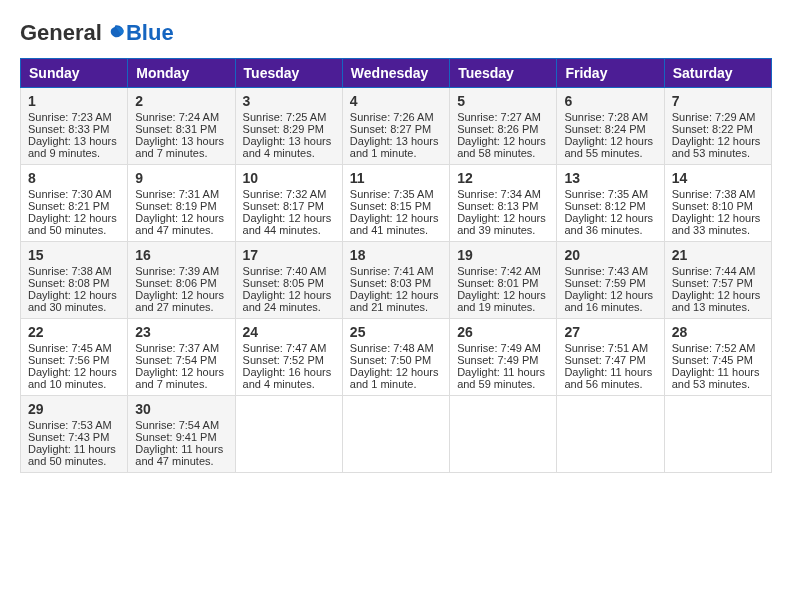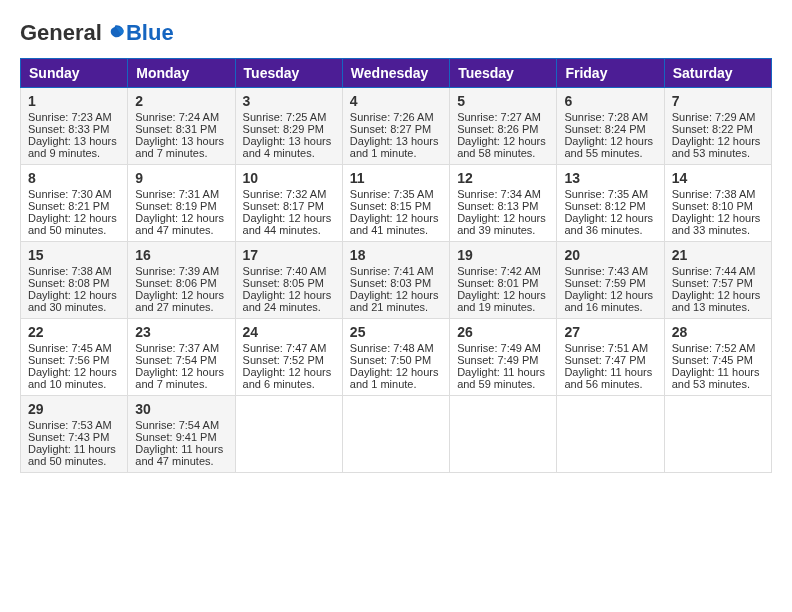--- a/index.html
+++ b/index.html
@@ -262,21 +262,21 @@
         <td>
         <span class="day-num">23</span>
         <span>Sunrise: 7:37 AM</span><br>
         <span>Sunset: 7:54 PM</span><br>
         <span>Daylight: 12 hours and 7 minutes.</span>
       </td>
         <td>
         <span class="day-num">24</span>
         <span>Sunrise: 7:47 AM</span><br>
         <span>Sunset: 7:52 PM</span><br>
-        <span>Daylight: 12 hours and 6 minutes.</span>
+        <span>Daylight: 16 hours and 4 minutes.</span>
       </td>
         <td>
         <span class="day-num">25</span>
         <span>Sunrise: 7:48 AM</span><br>
         <span>Sunset: 7:50 PM</span><br>
         <span>Daylight: 12 hours and 1 minute.</span>
       </td>
         <td>
         <span class="day-num">26</span>
         <span>Sunrise: 7:49 AM</span><br>

